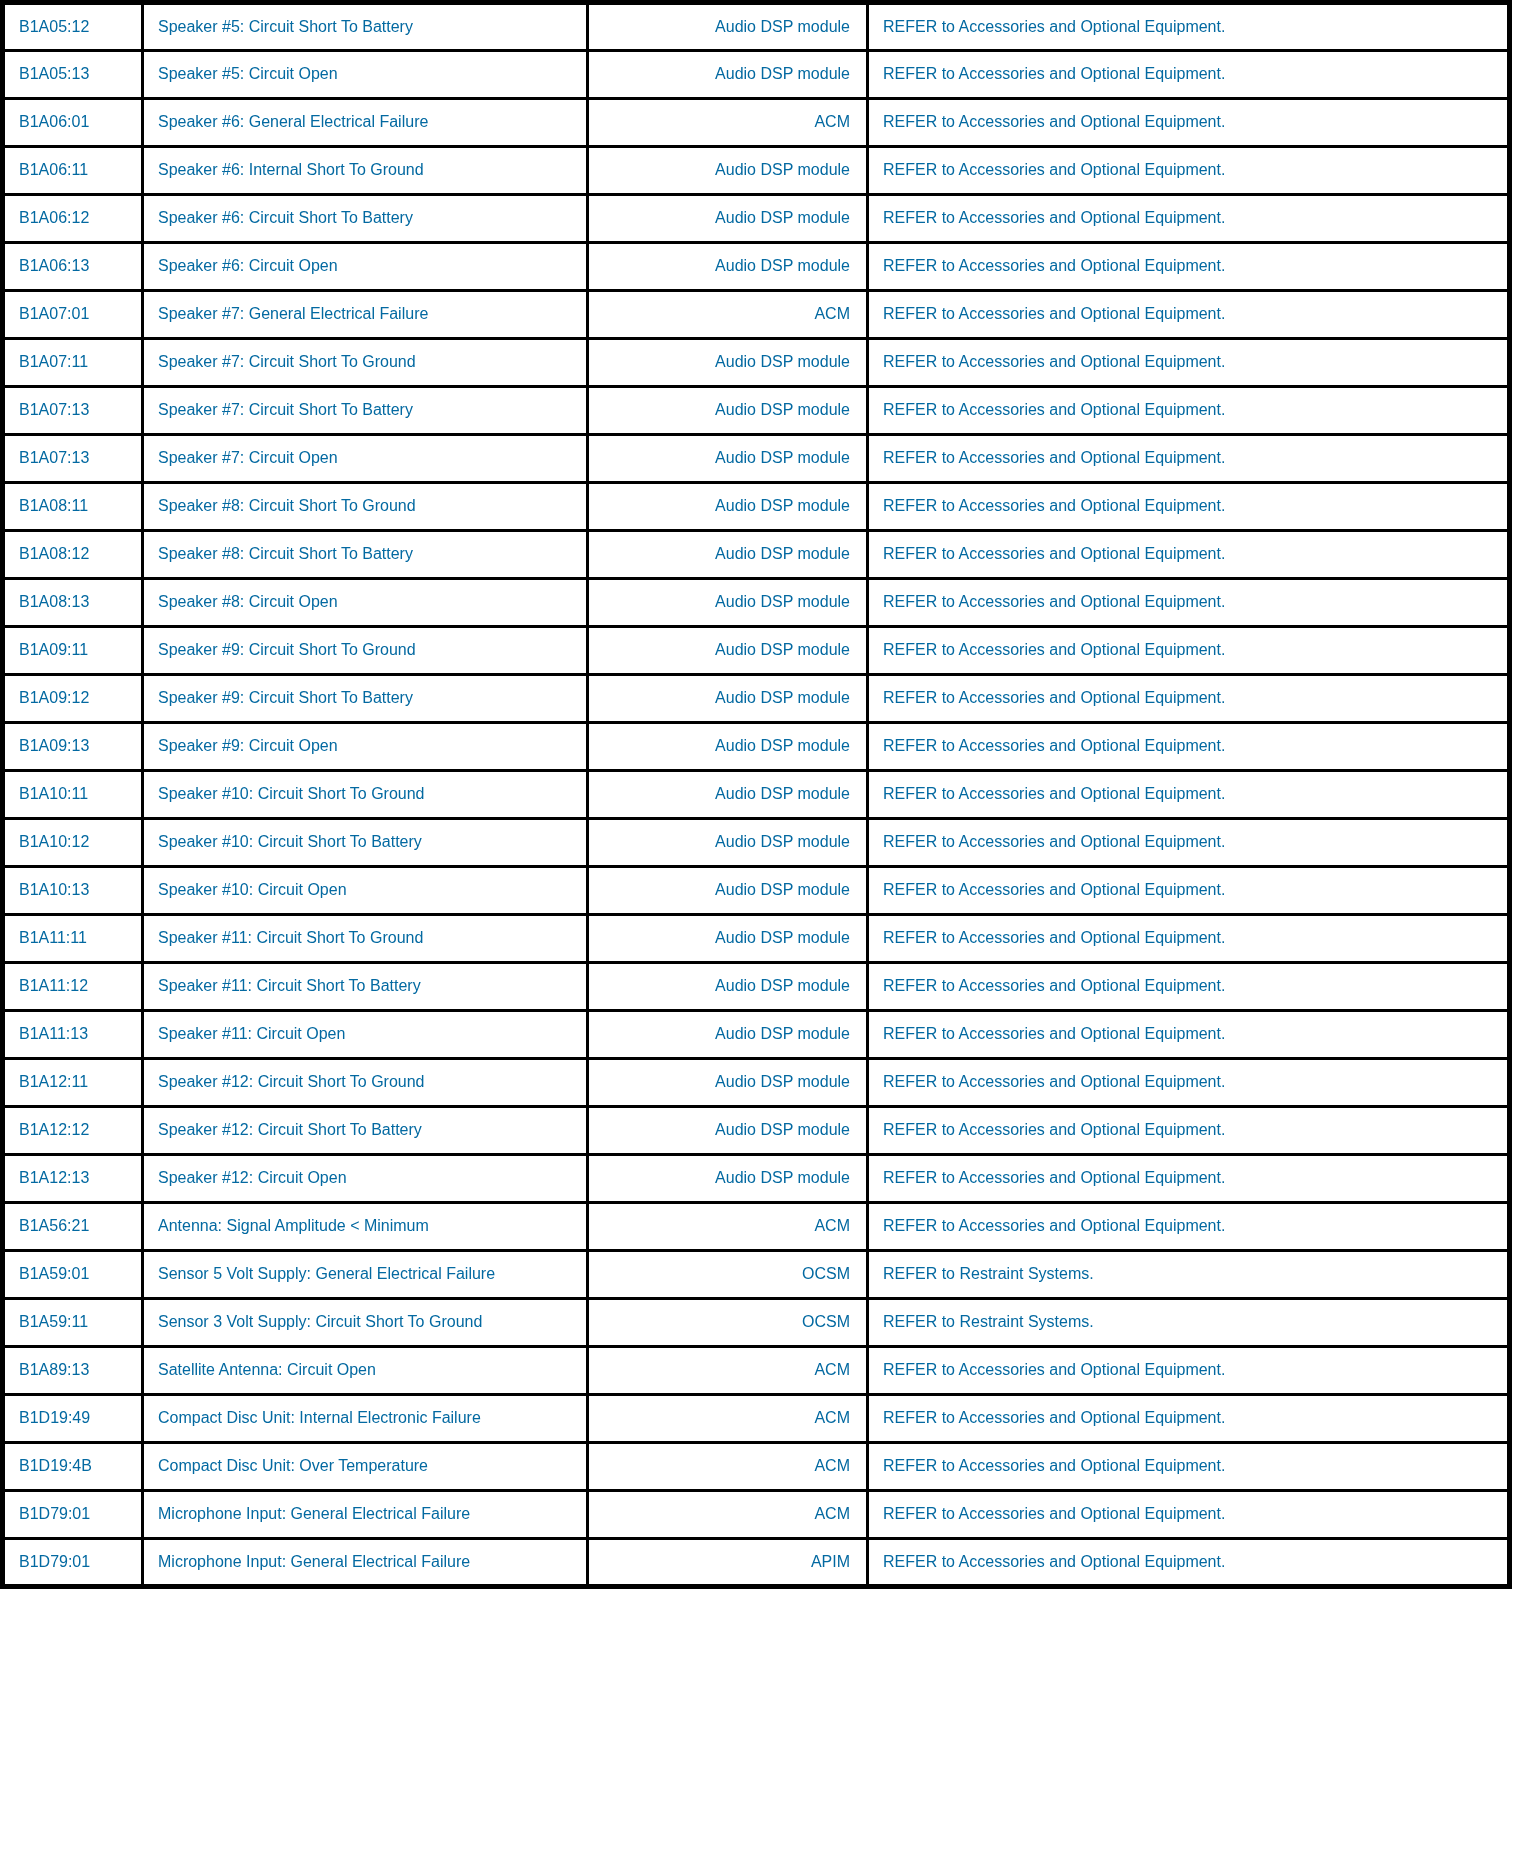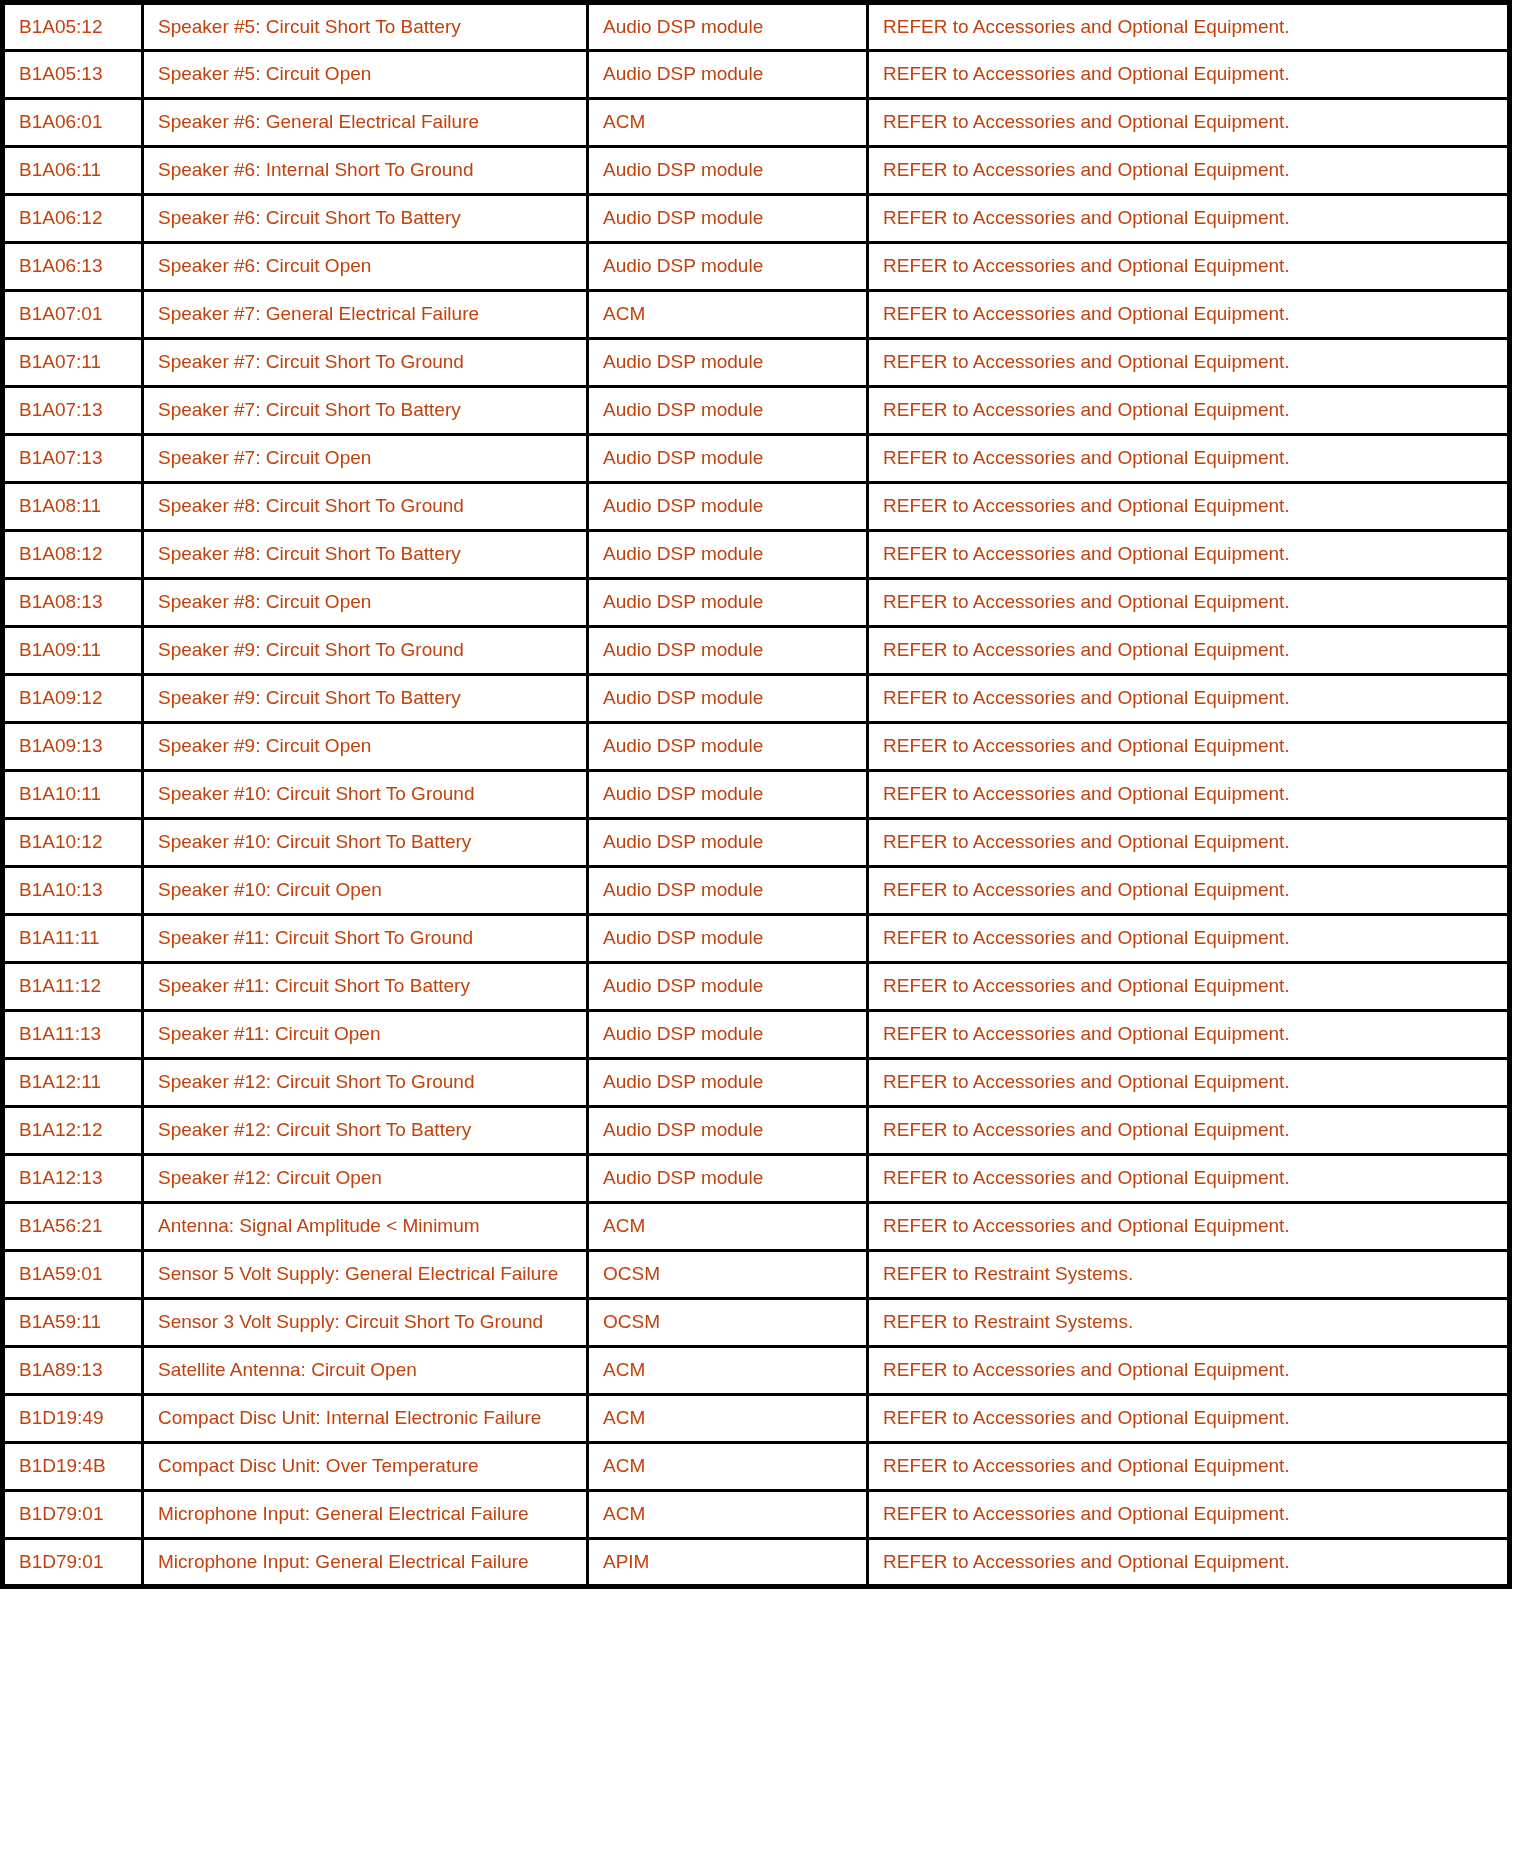--- a/index.html
+++ b/index.html
@@ -13,22 +13,22 @@
     background: #ffffff;
     box-sizing: border-box;
     overflow: hidden;
   }
   table.dtc-table {
     border-collapse: collapse;
     table-layout: fixed;
     width: 1507px;
     border: 5px solid #000000;
     font-family: "Liberation Sans", "DejaVu Sans", sans-serif;
-    font-size: 19px;
-    color: #c2410c;
+    font-size: 16px;
+    color: #0369a1;
     background: #ffffff;
   }
   table.dtc-table tr {
     height: 48px;
   }
   table.dtc-table td {
     border: 3px solid #000000;
     vertical-align: top;
     line-height: 32px;
     padding: 6px 16px 6px 14px;
@@ -36,21 +36,21 @@
   }
   td.code {
     white-space: nowrap;
     padding-left: 13px;
   }
   td.description {
     padding-left: 15px;
     padding-right: 78px; 
   }
   td.module {
-    text-align: left;
+    text-align: right;
     padding-left: 6px;
     padding-right: 6px;
   }
   td.action {
     padding-left: 12px;
   }
 </style>
 </head>
 <body>
 

